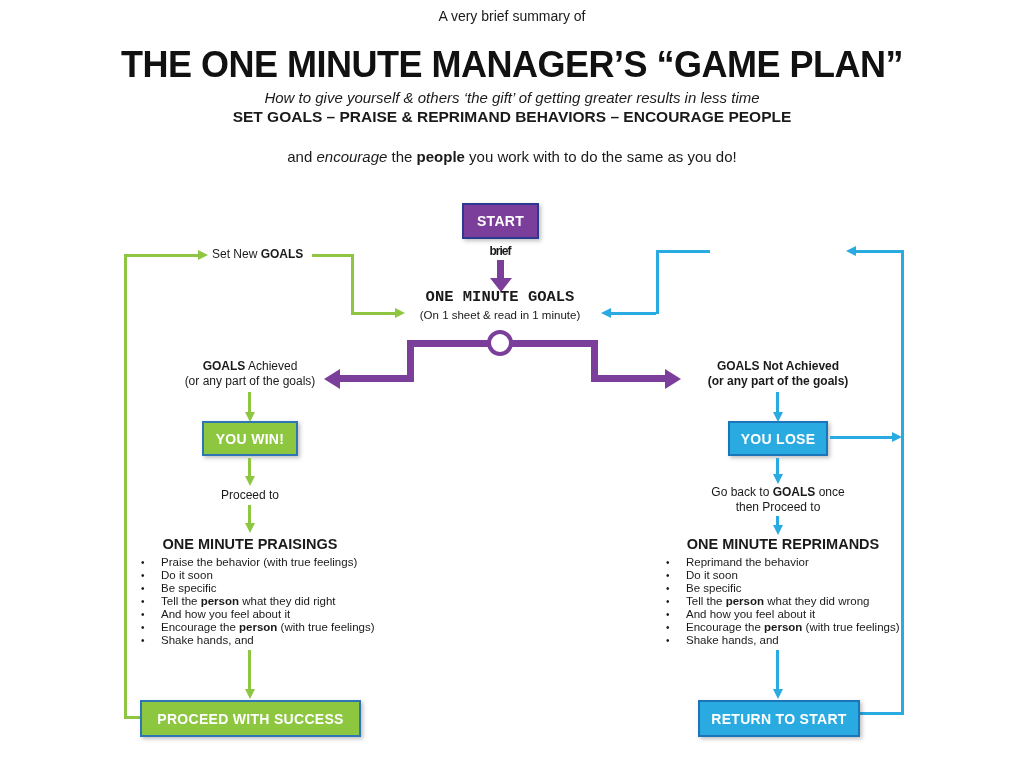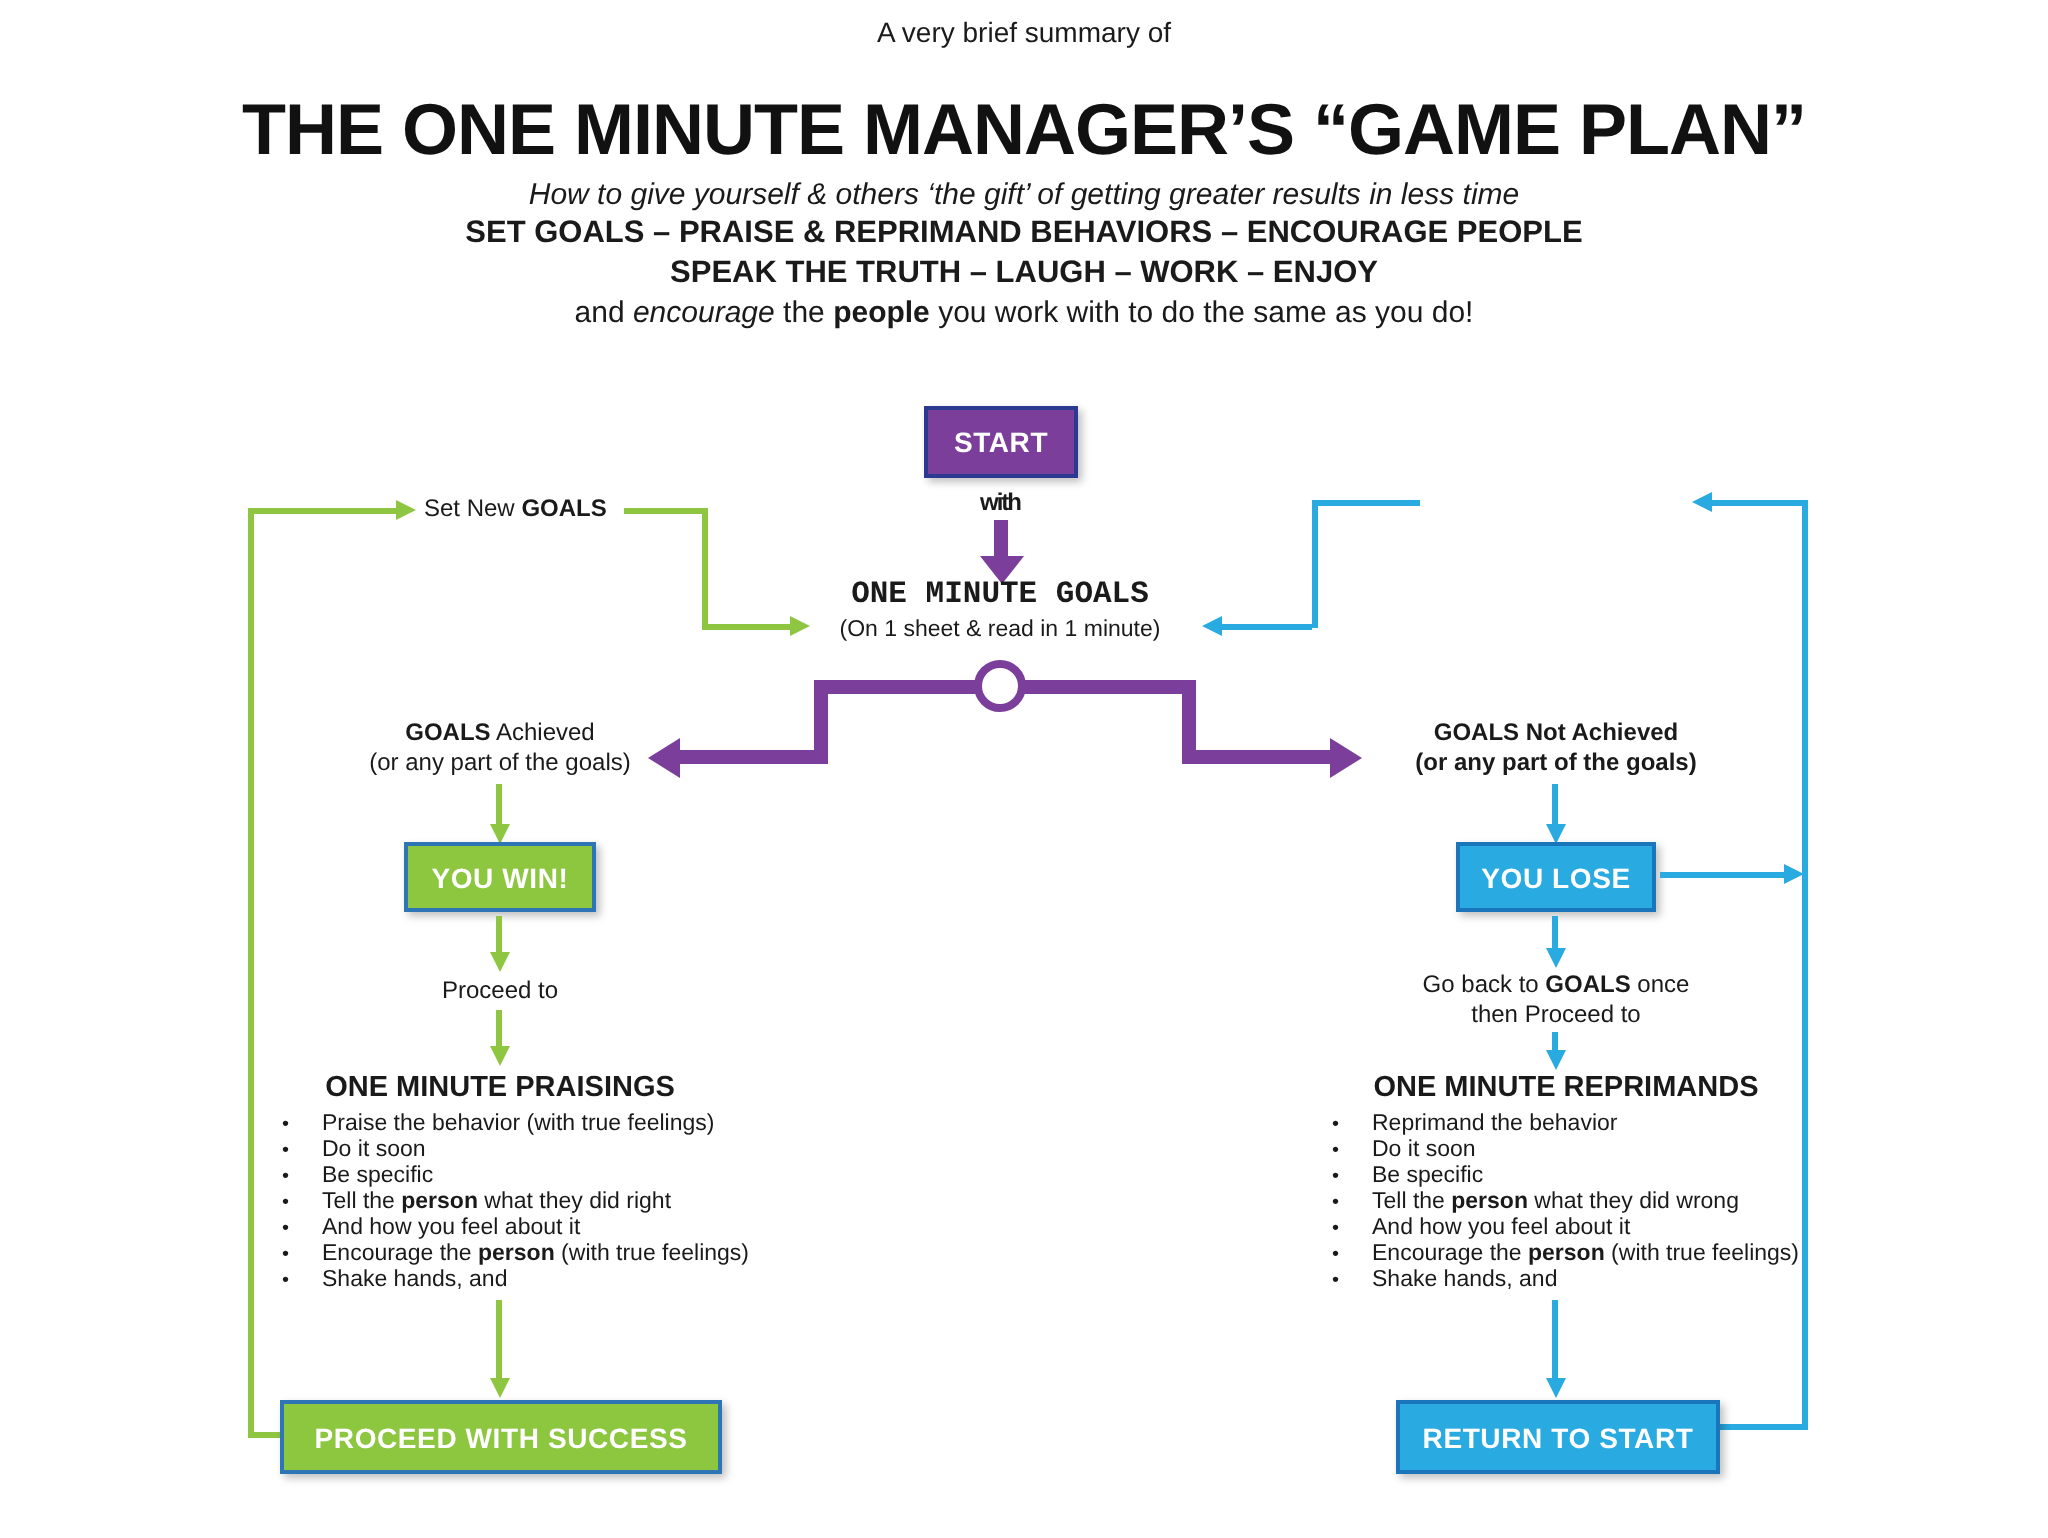--- a/index.html
+++ b/index.html
@@ -46,25 +46,24 @@
 </style>
 </head>
 <body>
 
 <div id="stage" style="--purple: #7b3f9b; --blue: #29abe2; --green: #8ec641; --green_box: #8dc63f; --blue_box: #29abe2; --border_start: #2b3990; --border_green: #2e75b6; --border_blue: #1b75bb;">
 
   <div class="abs hdr kicker" style="top:8px;">A very brief summary of</div>
   <div class="abs hdr title" style="top:44px;">THE ONE MINUTE MANAGER’S “GAME PLAN”</div>
   <div class="abs hdr subtitle" style="top:89px;">How to give yourself &amp; others ‘the gift’ of getting greater results in less time</div>
   <div class="abs hdr hline" style="top:108px;">SET GOALS – PRAISE &amp; REPRIMAND BEHAVIORS – ENCOURAGE PEOPLE</div>
-  <div class="abs hdr hline" style="top:128px;">SPEAK THE TRUTH – LAUGH – WORK – ENJOY</div>
   <div class="abs hdr hline3" style="top:148px;">and <i>encourage</i> the <b>people</b> you work with to do the same as you do!</div>
 
   <div class="box box-start" style="left:462px;top:203px;width:77px;height:36px;">START</div>
-  <div class="node with ctr" style="left:470px;top:244px;width:60px;">with</div>
+  <div class="node with ctr" style="left:470px;top:244px;width:60px;">brief</div>
   <div class="ln lp" style="left:497px;top:260px;width:7px;height:19px;"></div>
   <div class="ah p d" style="left:490px;top:278px;"></div>
 
   <div class="node goals-title ctr" style="left:380px;top:290px;width:240px;font-family:Liberation Mono, monospace;">ONE MINUTE GOALS</div>
   <div class="node goals-sub ctr" style="left:380px;top:308px;width:240px;">(On 1 sheet &amp; read in 1 minute)</div>
 
   <div class="ln lg" style="left:124px;top:254px;width:3px;height:464px;"></div>
   <div class="ln lg" style="left:124px;top:716px;width:18px;height:3px;"></div>
   <div class="ln lg" style="left:124px;top:254px;width:74px;height:3px;"></div>
   <div class="ah g r" style="left:198px;top:250px;"></div>

